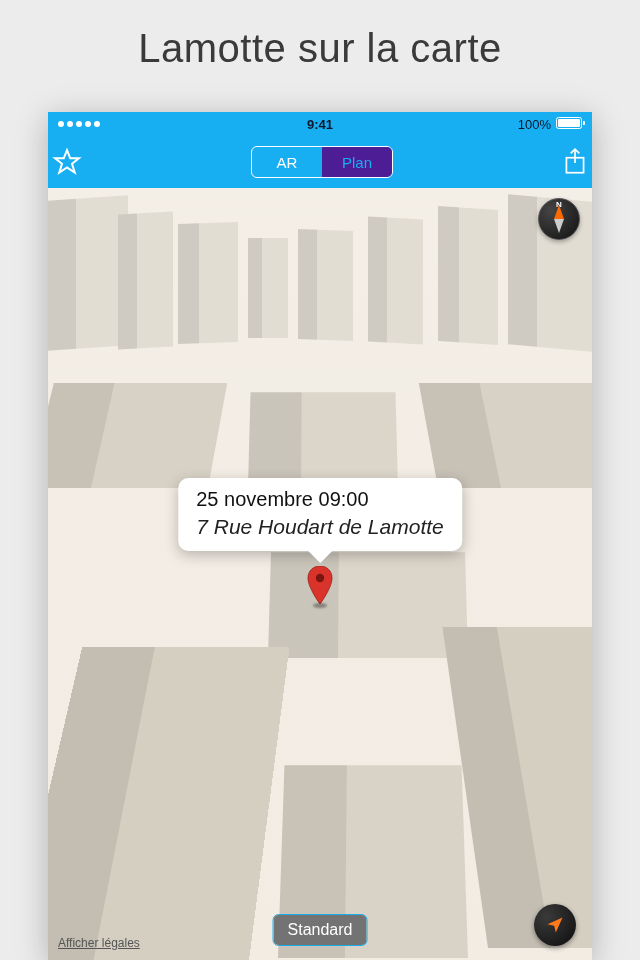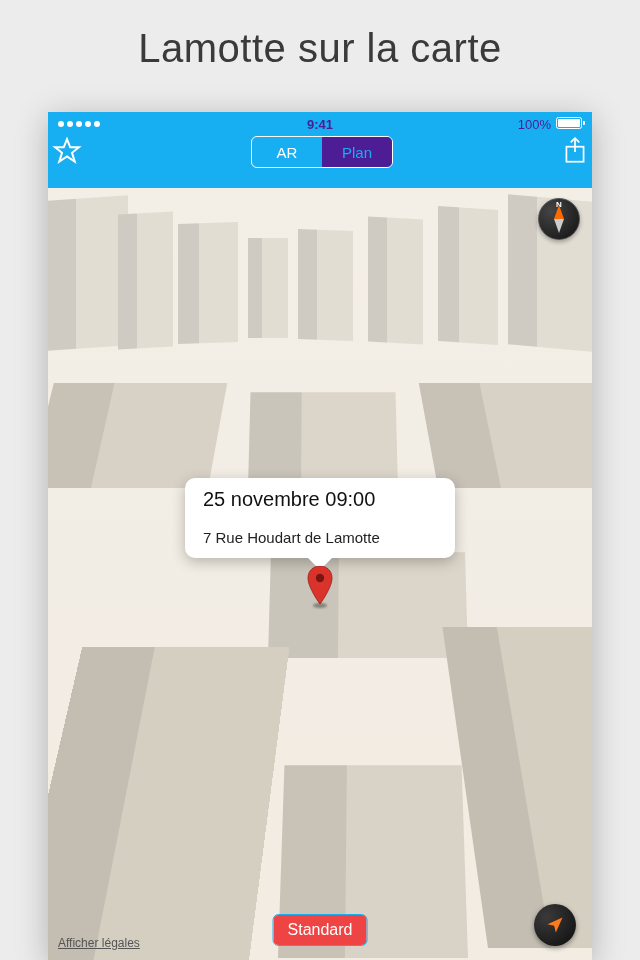--- a/index.html
+++ b/index.html
@@ -23,21 +23,21 @@
     height: 848px;
     background: #f3efe9;
     box-shadow: 0 6px 30px rgba(0,0,0,0.25);
     overflow: hidden;
   }
 
   
   .status-bar {
     height: 24px;
     background: #18aef2;
-    color: #4c1d95;
+    color: #0f172a;
     display: flex;
     align-items: center;
     font-size: 13px;
     padding: 0 10px;
     position: relative;
   }
   .status-left { display: flex; gap: 3px; }
   .dot { width: 6px; height: 6px; border-radius: 50%; background: #fff; }
   .status-time { position: absolute; left: 50%; transform: translateX(-50%); font-weight: 600; }
   .status-right { margin-left: auto; display: flex; gap: 5px; }
@@ -45,20 +45,21 @@
     width: 26px; height: 12px; border: 1.5px solid #fff; border-radius: 2.5px; position: relative;
   }
   .battery::after { content:""; position:absolute; right:-4px; top:3px; width:2px; height:4px; background:#fff; border-radius:0 1px 1px 0;}
   .battery-fill { position:absolute; left:1px; top:1px; bottom:1px; right:1px; background:#fff; border-radius:1px;}
 
   
   .nav-bar {
     height: 52px;
     background: #18aef2;
     display: flex;
+    align-items: center;
     justify-content: space-between;
     padding: 0 4px;
   }
   .star-icon svg, .share-icon svg { display:block; }
 
   .seg {
     display: flex;
     border: 1.5px solid #fff;
     border-radius: 6px;
     overflow: hidden;
@@ -163,22 +164,22 @@
     border-radius: 10px;
     padding: 10px 18px 12px;
     box-shadow: 0 4px 14px rgba(0,0,0,0.25);
     min-width: 270px;
     text-align: left;
   }
   .callout::after{
     content:"";position:absolute;bottom:-12px;left:50%;transform:translateX(-50%);
     border-left:12px solid transparent;border-right:12px solid transparent;border-top:12px solid #fff;
   }
-  .callout .title{font-size:20px;font-weight:400;color:#111;margin-bottom:18px;white-space:nowrap;}
-  .callout .sub{font-size:15px;color:#222;white-space:nowrap;}
+  .callout .title{font-size:20px;font-weight:400;color:#111;margin-bottom:4px;white-space:nowrap;}
+  .callout .sub{font-size:21px;color:#222;white-space:nowrap;font-style:italic;}
 
   
   .pin {
     position:absolute;
     left: 50%; top: 378px;
     transform: translateX(-50%);
     width: 26px; height: 40px;
   }
   .pin-shadow{
     position:absolute;bottom:-2px;left:50%;transform:translateX(-50%);
@@ -194,21 +195,21 @@
     border-radius:6px;
     overflow:hidden;
     background:#fff;
     height:32px;
   }
   .maptype .mt-btn{
     padding: 0 14px;
     display:flex;align-items:center;justify-content:center;
     font-size:16px;color:#18aef2;cursor:pointer;
   }
-  .maptype .mt-btn.active{background:#ef4444;color:#fff;}
+  .maptype .mt-btn.active{background:#737373;color:#fff;}
   .maptype .mt-btn + .mt-btn{border-left:1.5px solid #18aef2;}
 
   
   .legal{
     position:absolute;
     left:10px; bottom:10px;
     font-size:12px;
     color:#555;
     text-decoration:underline;
     cursor:pointer;

